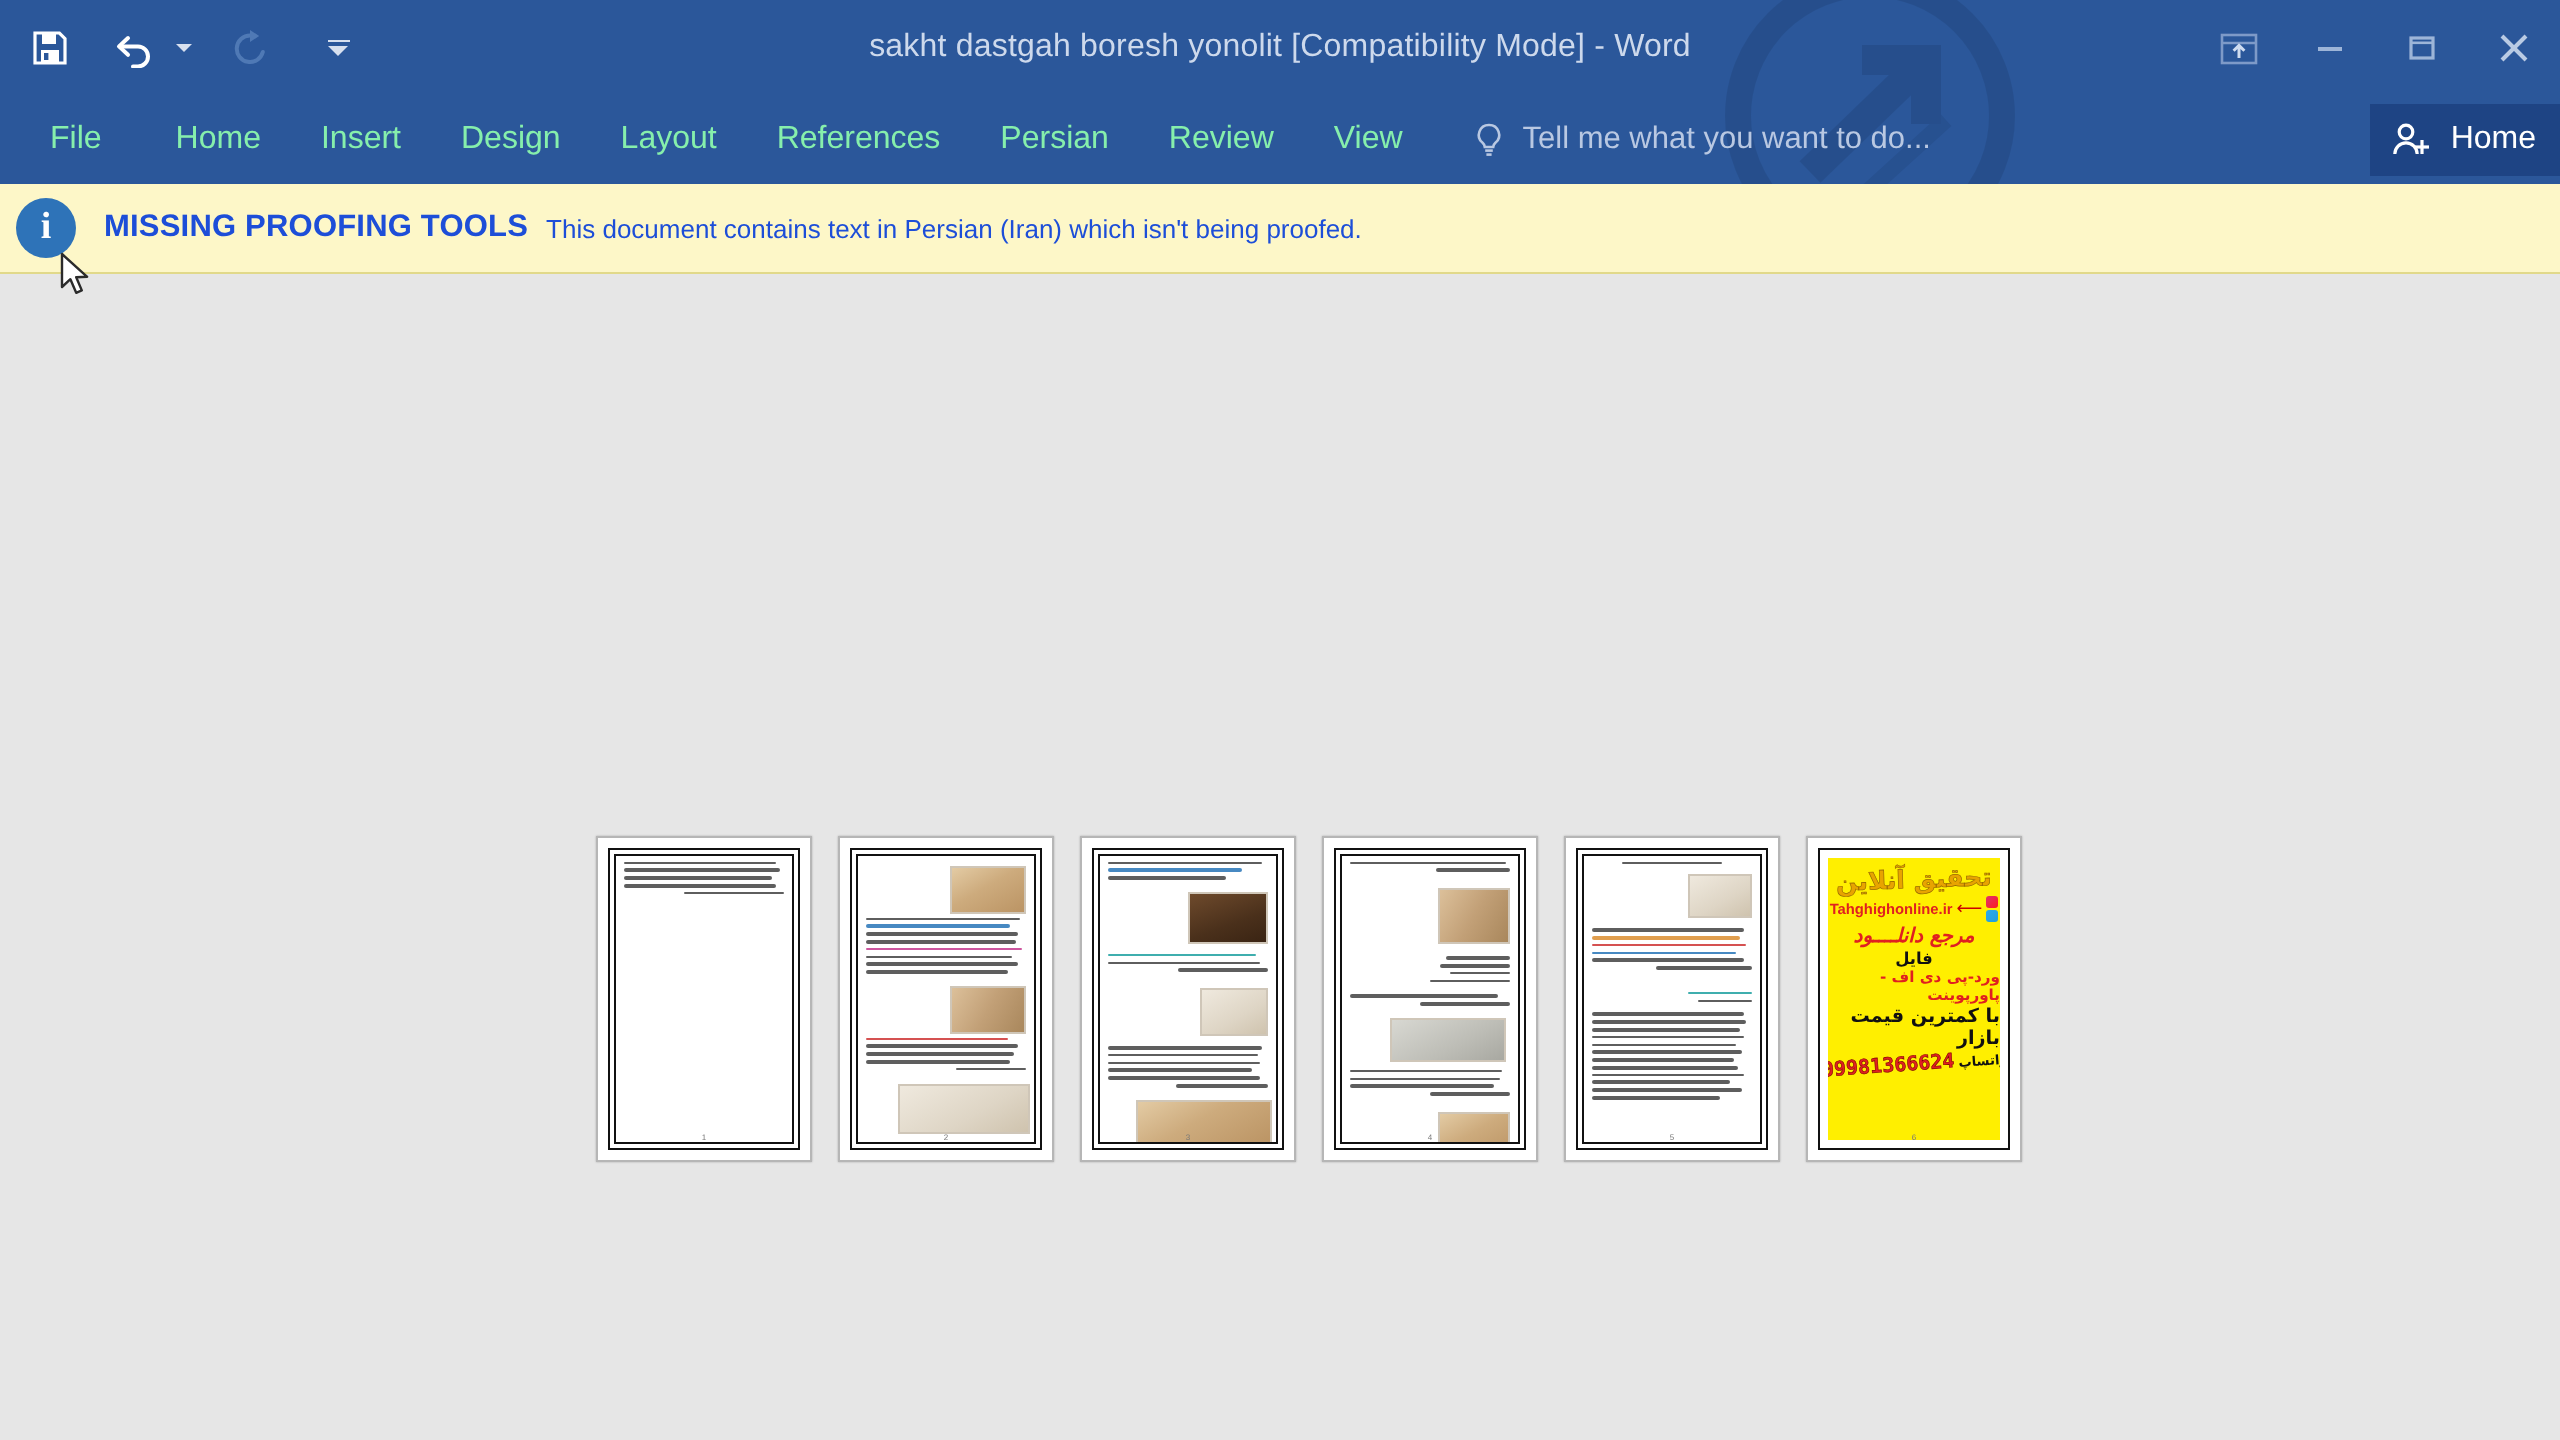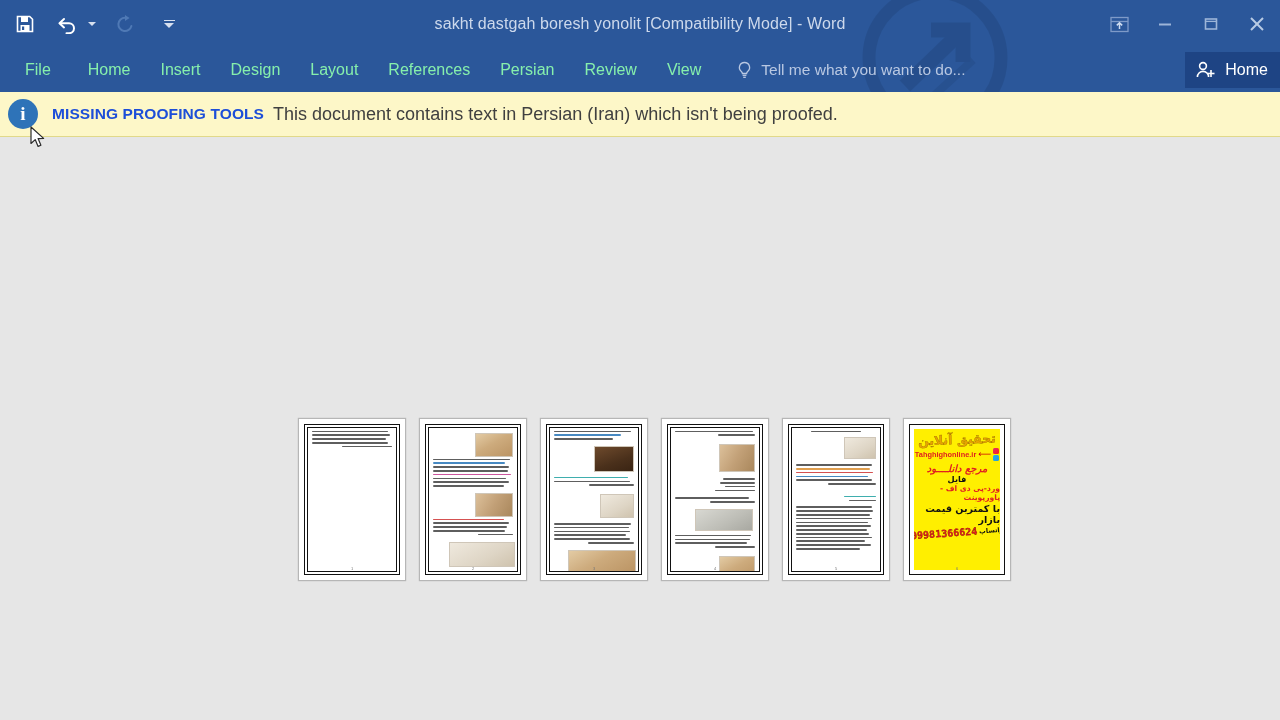--- a/index.html
+++ b/index.html
@@ -89,21 +89,21 @@
     background:#fdf7c8;border-bottom:1px solid #e1d98a;
     display:flex;align-items:center;box-sizing:border-box;
   }
   .msg-icon{
     width:30px;height:30px;border-radius:50%;background:#2e73b8;
     margin-left:8px;margin-right:14px;flex:0 0 auto;
     display:flex;align-items:center;justify-content:center;
     color:#fff;font-size:19px;font-family:"Liberation Serif",serif;font-weight:bold;
   }
   .msg-strong{font-size:15.5px;font-weight:bold;color:#1d4ed8;letter-spacing:.1px;}
-  .msg-text{font-size:18px;color:#404040;margin-left:9px;}
+  .msg-text{font-size:13px;color:#1d4ed8;margin-left:9px;}
   .msg-btn{
     margin-left:24px;height:31px;padding:0 14px;
     background:#fdf7c8;border:1px solid #8e8e8e;
     display:flex;align-items:center;font-size:15.5px;color:#1b1b1b;
     font-family:"Liberation Sans",sans-serif;
   }
 
   
   .ruler-corner{
     position:absolute;left:2px;top:142px;width:24px;height:24px;

